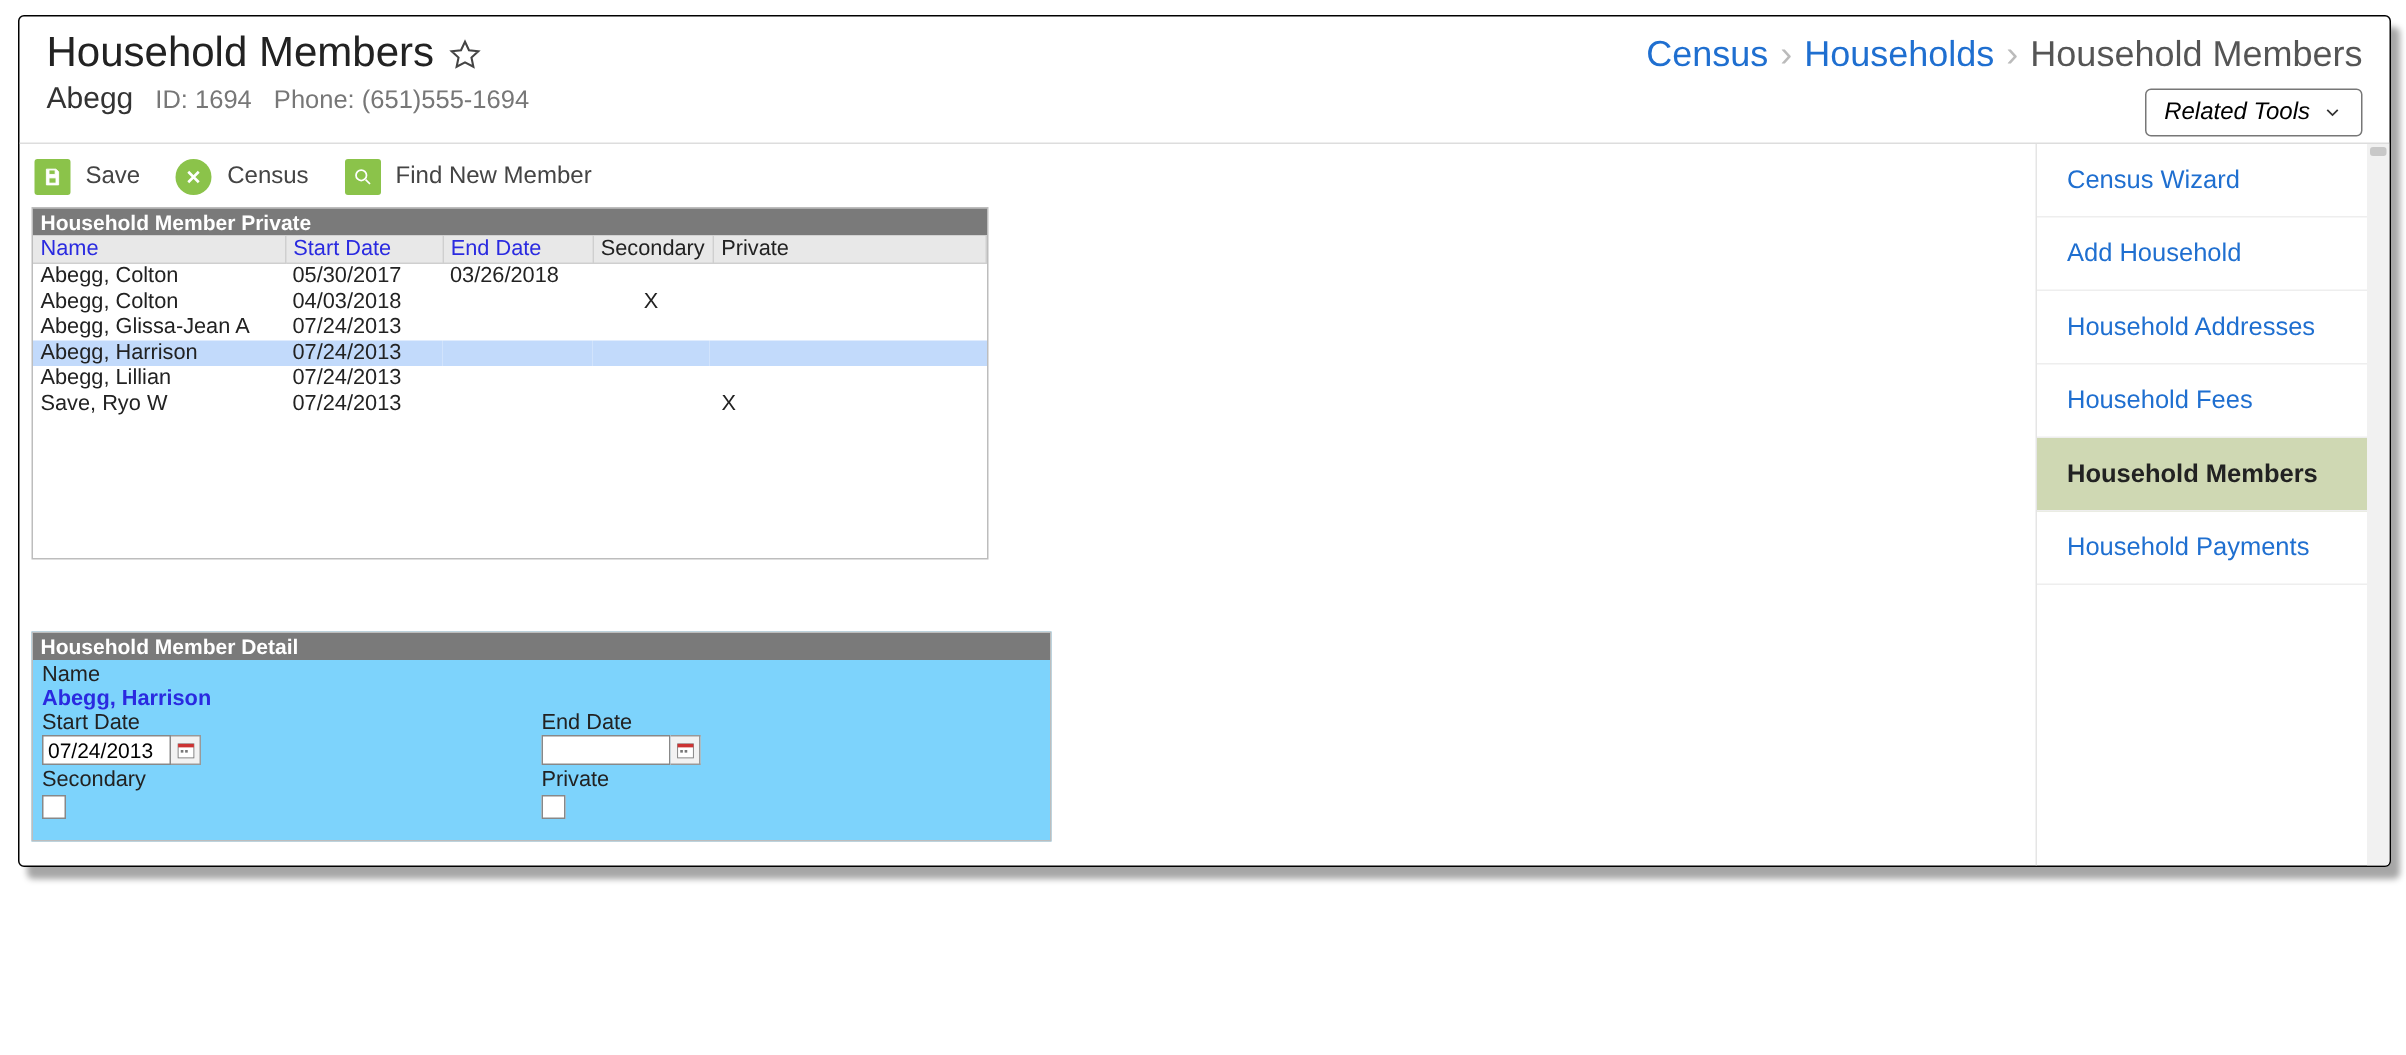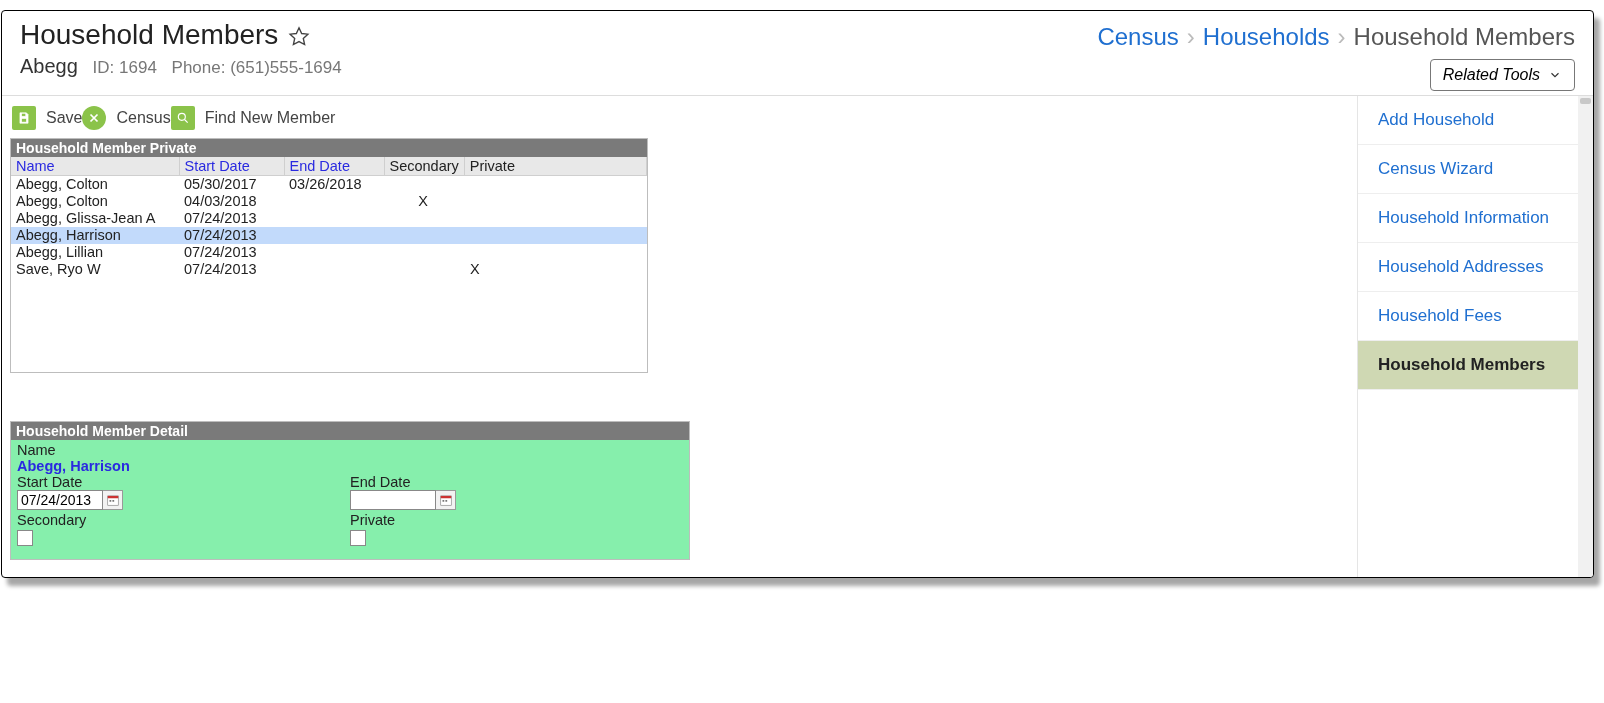--- a/index.html
+++ b/index.html
@@ -1,18 +1,18 @@
 <!DOCTYPE html>
 <html><head>
 <meta charset="utf-8">
 <style>
   * { box-sizing: border-box; }
   html, body { margin:0; padding:0; font-family: Arial, Helvetica, sans-serif; font-size:15px; color:#222; }
   body { padding:0; }
-  .outer { width:1604px; height:592px; padding:10px 10px 14px 1px; }
+  .outer { width:1604px; height:592px; padding:10px 10px 14px 12px; }
   .frame { width:100%; height:100%; border:1px solid #000; border-radius:4px; position:relative; box-shadow: 6px 8px 4px rgba(0,0,0,0.35); background:#fff; display:flex; flex-direction:column; overflow:hidden;}
   .header { padding:8px 18px 4px 18px; display:flex; justify-content:space-between; align-items:flex-start;}
   .header-left {}
   .page-title { font-size:28px; font-weight:400; display:flex; align-items:center; gap:10px;}
   .page-title .star svg{ width:22px; height:22px; stroke:#444; fill:none; stroke-width:1.5; vertical-align:middle;}
   .subline { margin-top:4px; font-size:17px; color:#333;}
   .subline .name{font-size:20px; font-weight:400;}
   .subline .meta{color:#777; margin-left:10px; font-size:17px;}
   .crumbs{ font-size:24px; color:#555; display:flex; align-items:center; gap:8px; flex-wrap:wrap; justify-content:flex-end; padding-top:4px;}
   .crumbs a{color:#1f6fd0; text-decoration:none;}
@@ -21,33 +21,33 @@
   .tools-btn svg{width:14px; height:14px; stroke:#333; fill:none; stroke-width:2;}
   .hr { border-top:1px solid #ddd; margin:0;}
   .body{ flex:1; display:flex; min-height:0;}
   .main{ flex:1; border-right:1px solid #e5e5e5; padding:8px; overflow:auto;}
   .side{ width:235px; position:relative;}
   .side-scroll{position:absolute; right:0; top:0; bottom:0; width:15px; background:#f1f1f1;}
   .side-scroll .thumb{position:absolute; top:2px; left:2px; right:2px; height:6px; background:#c8c8c8; border-radius:2px;}
   .side-list{ margin-right:15px;}
   .side-item{ padding:14px 20px; border-bottom:1px solid #eee; color:#1f6fd0; font-size:17px; cursor:pointer;}
   .side-item.active{ background:#cfd8b3; color:#222; font-weight:700;}
-  .toolbar{ display:flex; padding:2px 2px 8px 2px; align-items:center;}
+  .toolbar{ display:flex; gap:24px; padding:2px 2px 8px 2px; align-items:center;}
   .tbtn{display:inline-flex; align-items:center; gap:10px; color:#444; font-size:16px; cursor:pointer;}
   .icon-sq{ width:24px; height:24px; background:#8bc34a; display:flex; align-items:center; justify-content:center; border-radius:2px;}
   .icon-sq svg{width:14px; height:14px; stroke:#fff; fill:#fff;}
   .panel{ border:1px solid #bdbdbd; width:638px; background:#fff;}
   .panel-title{ background:#7a7a7a; color:#fff; font-weight:700; padding:1px 5px; font-size:14px;}
   .mem-table{ width:100%; border-collapse:collapse; font-size:14.5px;}
   .mem-table th{ background:#e8e8e8; text-align:left; font-weight:400; padding:1px 5px; border-right:1px solid #cfcfcf; border-bottom:1px solid #cfcfcf;}
   .mem-table th.sortable{ color:#2a2ae0;}
   .mem-table td{ padding:0 5px; line-height:17px;}
   .mem-table tr.sel td{ background:#c2dafb;}
   .mem-table-body-wrap{height:196px; overflow:hidden;}
-  .detail-panel{ border:1px solid #bdbdbd; width:680px; margin-top:48px; background:#86efac;}
+  .detail-panel{ border:1px solid #bdbdbd; width:680px; margin-top:48px; background:#7dd3fc;}
   .detail-body{ padding:2px 6px 10px 6px; font-size:14.5px;}
   .detail-body .label{color:#222;}
   .detail-body .link{color:#2a2ae0; font-weight:700;}
   .detail-cols{display:flex; gap:0;}
   .dc{width:335px;}
   .date-wrap{display:flex; align-items:center;}
   .date-wrap input{width:86px; height:20px; border:1px solid #888; padding:1px 3px; font-size:14px; background:#fff;}
   .cal-btn{width:20px; height:20px; border:1px solid #999; border-left:none; background:#f2f2f2; display:flex; align-items:center; justify-content:center; cursor:pointer;}
   .cal-btn svg{width:14px; height:14px;}
   .chk{width:16px; height:16px; border:1px solid #888; background:#fff; margin-top:2px; display:inline-block;}
@@ -237,26 +237,26 @@
                 <div class="label" style="margin-top:2px;">Private</div>
                 <span class="chk"></span>
               </div>
             </div>
           </div>
         </div>
       </div>
 
       <div class="side">
         <div class="side-list" id="side-list">
+            <div class="side-item">Census Wizard</div>
             <div class="side-item">Add Household</div>
-            <div class="side-item">Census Wizard</div>
-            <div class="side-item">Household Information</div>
             <div class="side-item">Household Addresses</div>
             <div class="side-item">Household Fees</div>
             <div class="side-item active">Household Members</div>
+            <div class="side-item">Household Payments</div>
           </div>
         <div class="side-scroll">
             <div class="thumb"></div>
           </div>
       </div>
     </div>
   </div>
 </div>
 
 </body></html>

